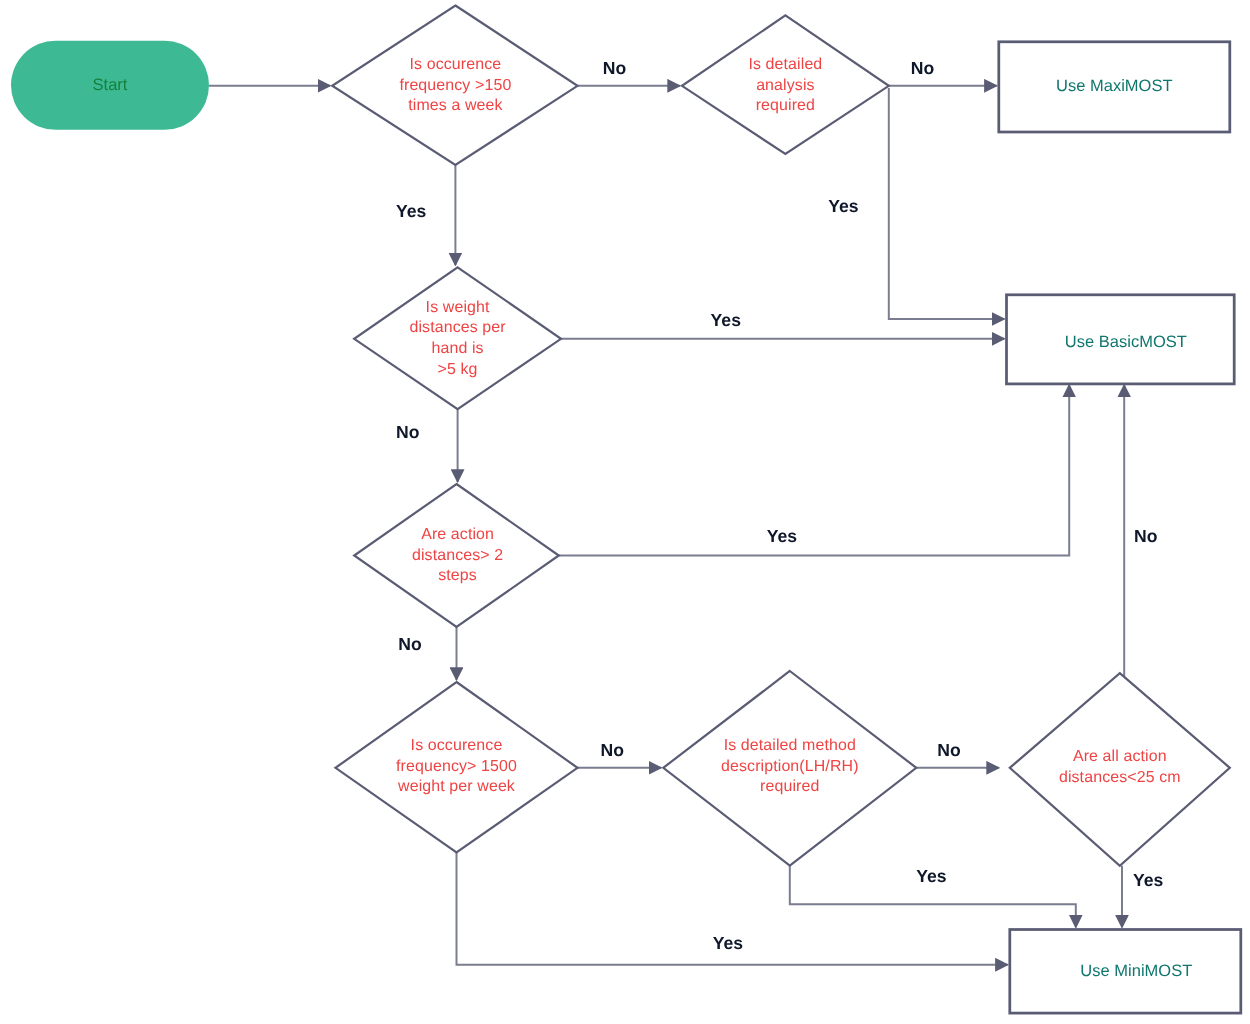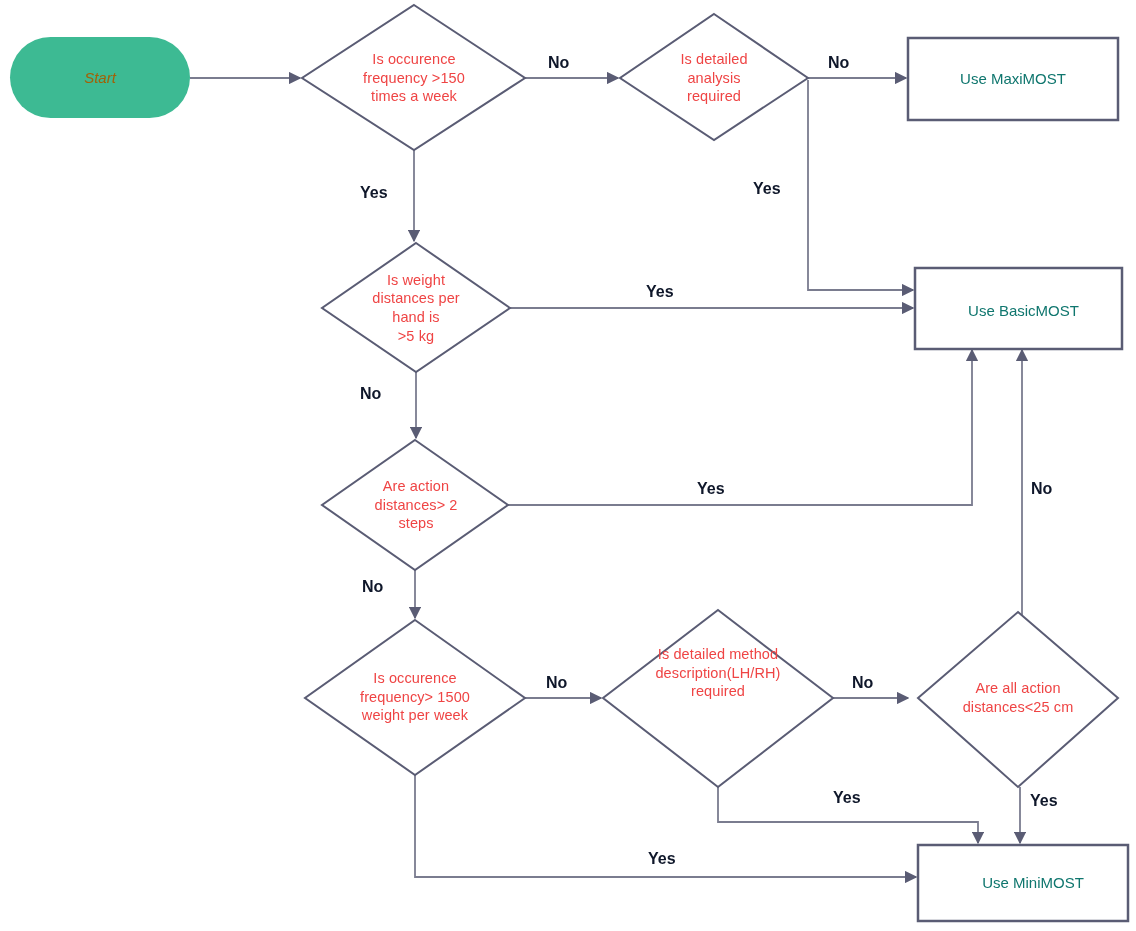--- a/index.html
+++ b/index.html
@@ -19,23 +19,22 @@
   .diamond-label{
     color:#ef4444;
     font-size:14.5px;
     letter-spacing:0.1px;
   }
   .box-label{
     color:#0f766e;
     font-size:15px;
   }
   .start-label{
-    color:#a16207;
+    color:#15803d;
     font-size:15px;
-    font-style:italic;
   }
   .edge-label{
     position:absolute;
     color:#0f172a;
     font-size:16px;
     font-weight:bold;
     white-space:nowrap;
     pointer-events:none;
   }
 </style>
@@ -133,21 +132,21 @@
   </div>
 
 <div class="node-label diamond-label" style="left:312px;top:660px;width:206px;height:74px;">
     <div>
       <div>Is occurence</div>
       <div>frequency&gt; 1500</div>
       <div>weight per week</div>
     </div>
   </div>
 
-<div class="node-label diamond-label" style="left:608px;top:636px;width:220px;height:74px;">
+<div class="node-label diamond-label" style="left:608px;top:660px;width:220px;height:74px;">
     <div>
       <div>Is detailed method</div>
       <div>description(LH/RH)</div>
       <div>required</div>
     </div>
   </div>
 
 <div class="node-label diamond-label" style="left:928px;top:672px;width:180px;height:52px;">
     <div>
       <div>Are all action</div>

